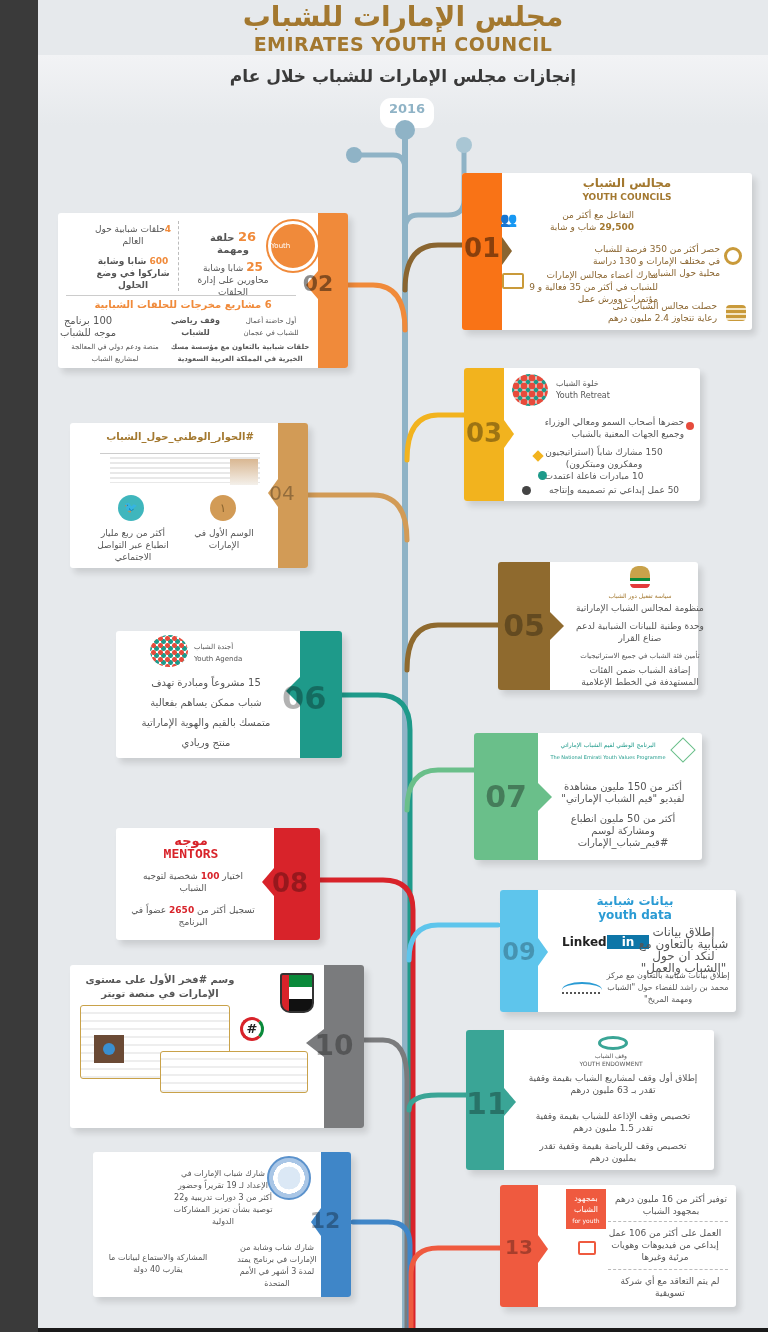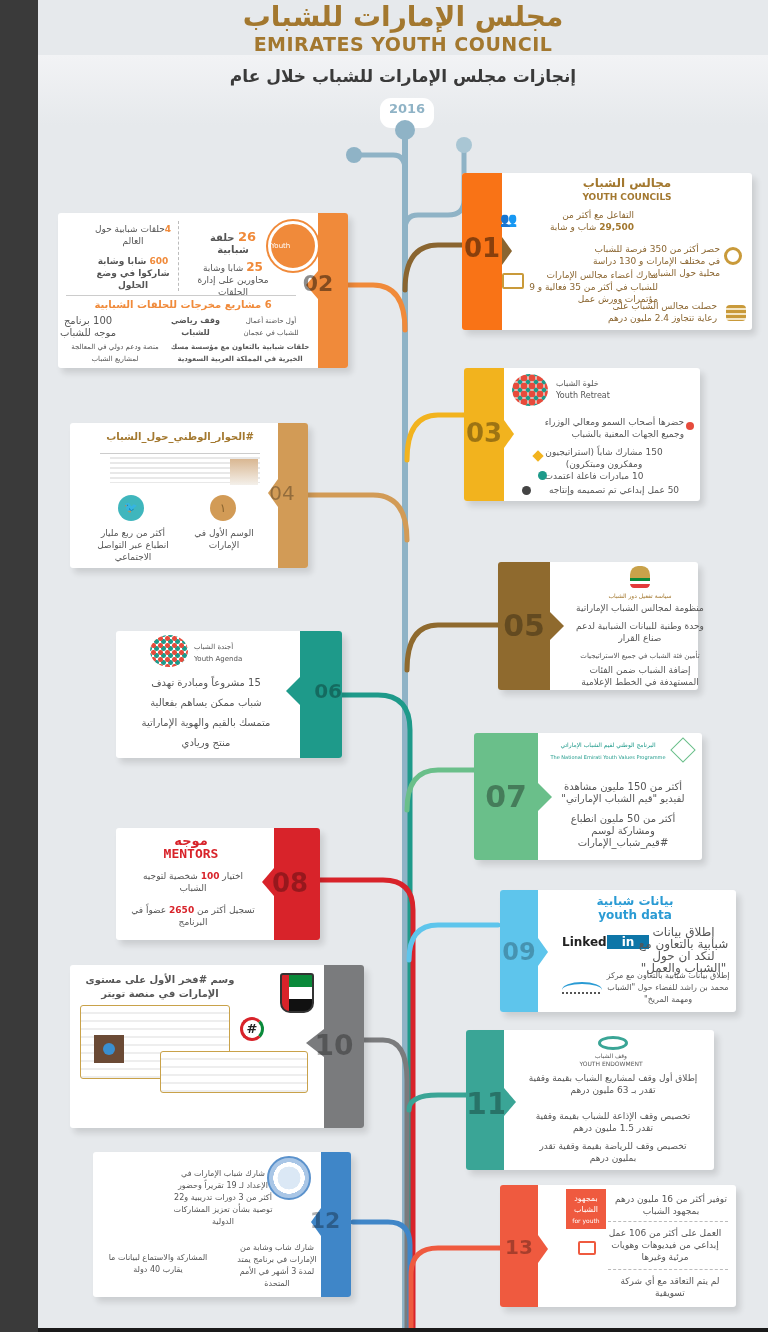--- a/index.html
+++ b/index.html
@@ -86,21 +86,21 @@
       <div class="t" style="left:66px; width:130px; top:96px; text-align:right; color:#8a6530;">شارك أعضاء مجالس الإمارات للشباب في أكثر من 35 فعالية و 9 مؤتمرات وورش عمل</div>
       <div class="t" style="left:135px; width:120px; top:127px; text-align:right; color:#8a6530;">حصلت مجالس الشباب على رعاية تتجاوز 2.4 مليون درهم</div>
       <div class="logo" style="left:264px; top:132px; width:20px; height:16px; background:repeating-linear-gradient(#c99a3a 0 3px, #f3e5c5 3px 5px); border-radius:4px;"></div>
     </div>
 
     <div class="card" style="left:20px; top:213px; width:290px; height:155px;">
       <div class="tab" style="right:0; width:30px; background:#f08a3a; border-radius:0 3px 3px 0;"></div>
       <div class="arrow-l" style="right:30px; top:58px; border-right:12px solid #f08a3a;"></div>
       <div class="num" style="position:absolute; right:0; top:58px; width:60px; text-align:center; font-size:22px; font-weight:bold; color:rgba(0,0,0,0.45);">02</div>
       <div class="logo" style="left:210px; top:8px; width:50px; height:50px; border-radius:50%; background:#f08a3a; border:3px solid #fff; box-shadow:0 0 0 2px #f08a3a; color:#fff; font-size:7px; text-align:left; line-height:44px;">Youth Circles</div>
-      <div class="t b" style="left:140px; width:70px; top:18px; font-size:10px;"><span class="hl" style="color:#f08a3a; font-size:13px;">26</span> <span>حلقة شبابية</span></div>
+      <div class="t b" style="left:140px; width:70px; top:18px; font-size:10px;"><span class="hl" style="color:#f08a3a; font-size:13px;">26</span> <span>حلقة ومهمة</span></div>
       <div class="t" style="left:30px; width:90px; top:10px;"><span class="hl" style="color:#f08a3a;">4</span><span>حلقات شبابية حول العالم</span></div>
       <div class="t" style="left:130px; width:90px; top:48px;"><span class="hl" style="color:#f08a3a; font-size:12px;">25</span> <span>شابا وشابة محاورين على إدارة الحلقات</span></div>
       <div class="t b" style="left:30px; width:90px; top:42px;"><span class="hl" style="color:#f08a3a;">600</span> <span>شابا وشابة شاركوا في وضع الحلول</span></div>
       <div class="vdash" style="left:120px; top:8px; height:70px;"></div>
       <div class="dash" style="left:8px; top:82px; width:230px; border-top:1px solid #ccc;"></div>
       <div class="t b" style="left:10px; width:230px; top:86px; color:#f08a3a; font-size:10px;">6 مشاريع مخرجات للحلقات الشبابية</div>
       <div class="t" style="left:178px; width:70px; top:102px; font-size:7px;">أول حاضنة أعمال للشباب في عجمان</div>
       <div class="t b" style="left:110px; width:55px; top:102px; font-size:8px;">وقف رياضي للشباب</div>
       <div class="t" style="left:0; width:60px; top:102px; font-size:10px;">100 برنامج موجه للشباب</div>
       <div class="t b" style="left:112px; width:140px; top:128px; font-size:7px;">حلقات شبابية بالتعاون مع مؤسسة مسك الخيرية في المملكة العربية السعودية</div>
@@ -147,21 +147,21 @@
       <div class="t" style="left:72px; width:140px; top:28px; font-size:6px; color:#a3782f;">سياسة تفعيل دور الشباب</div>
       <div class="t" style="left:72px; width:140px; top:40px;">منظومة لمجالس الشباب الإماراتية</div>
       <div class="t" style="left:72px; width:140px; top:58px;">وحدة وطنية للبيانات الشبابية لدعم صناع القرار</div>
       <div class="t" style="left:72px; width:140px; top:88px; font-size:7px;">تأمين فئة الشباب في جميع الاستراتيجيات</div>
       <div class="t" style="left:72px; width:140px; top:102px;">إضافة الشباب ضمن الفئات المستهدفة في الخطط الإعلامية</div>
     </div>
 
     <div class="card" style="left:78px; top:631px; width:226px; height:127px;">
       <div class="tab" style="right:0; width:42px; background:#1e9a8a; border-radius:0 3px 3px 0;"></div>
       <div class="arrow-l" style="right:42px; top:46px; border-right:14px solid #1e9a8a;"></div>
-      <div class="num" style="position:absolute; right:0; top:48px; width:60px; text-align:right; font-size:20px; font-weight:bold; color:rgba(0,0,0,0.3);">06</div>
+      <div class="num" style="position:absolute; right:0; top:48px; width:60px; text-align:left; font-size:32px; font-weight:bold; color:rgba(0,0,0,0.3);">06</div>
       <div class="logo" style="left:34px; top:4px; width:38px; height:32px; background:radial-gradient(circle, #e64b3c 0 2px, transparent 3px) 0 0/7px 7px, radial-gradient(circle, #1e9a8a 0 2px, transparent 3px) 3px 3px/7px 7px; border-radius:50%;"></div>
       <div class="t" style="left:78px; width:60px; top:10px; text-align:left; font-size:7px;"><span>أجندة الشباب</span><br><span>Youth Agenda</span></div>
       <div class="t" style="left:10px; width:160px; top:46px; font-size:10px;">15 مشروعاً ومبادرة تهدف</div>
       <div class="t" style="left:10px; width:160px; top:66px; font-size:10px;">شباب ممكن يساهم بفعالية</div>
       <div class="t" style="left:10px; width:160px; top:86px; font-size:10px;">متمسك بالقيم والهوية الإماراتية</div>
       <div class="t" style="left:10px; width:160px; top:106px; font-size:10px;">منتج وريادي</div>
     </div>
 
     <div class="card" style="left:436px; top:733px; width:228px; height:127px;">
       <div class="tab" style="left:0; width:64px; background:#6abf8a; border-radius:3px 0 0 3px;">

